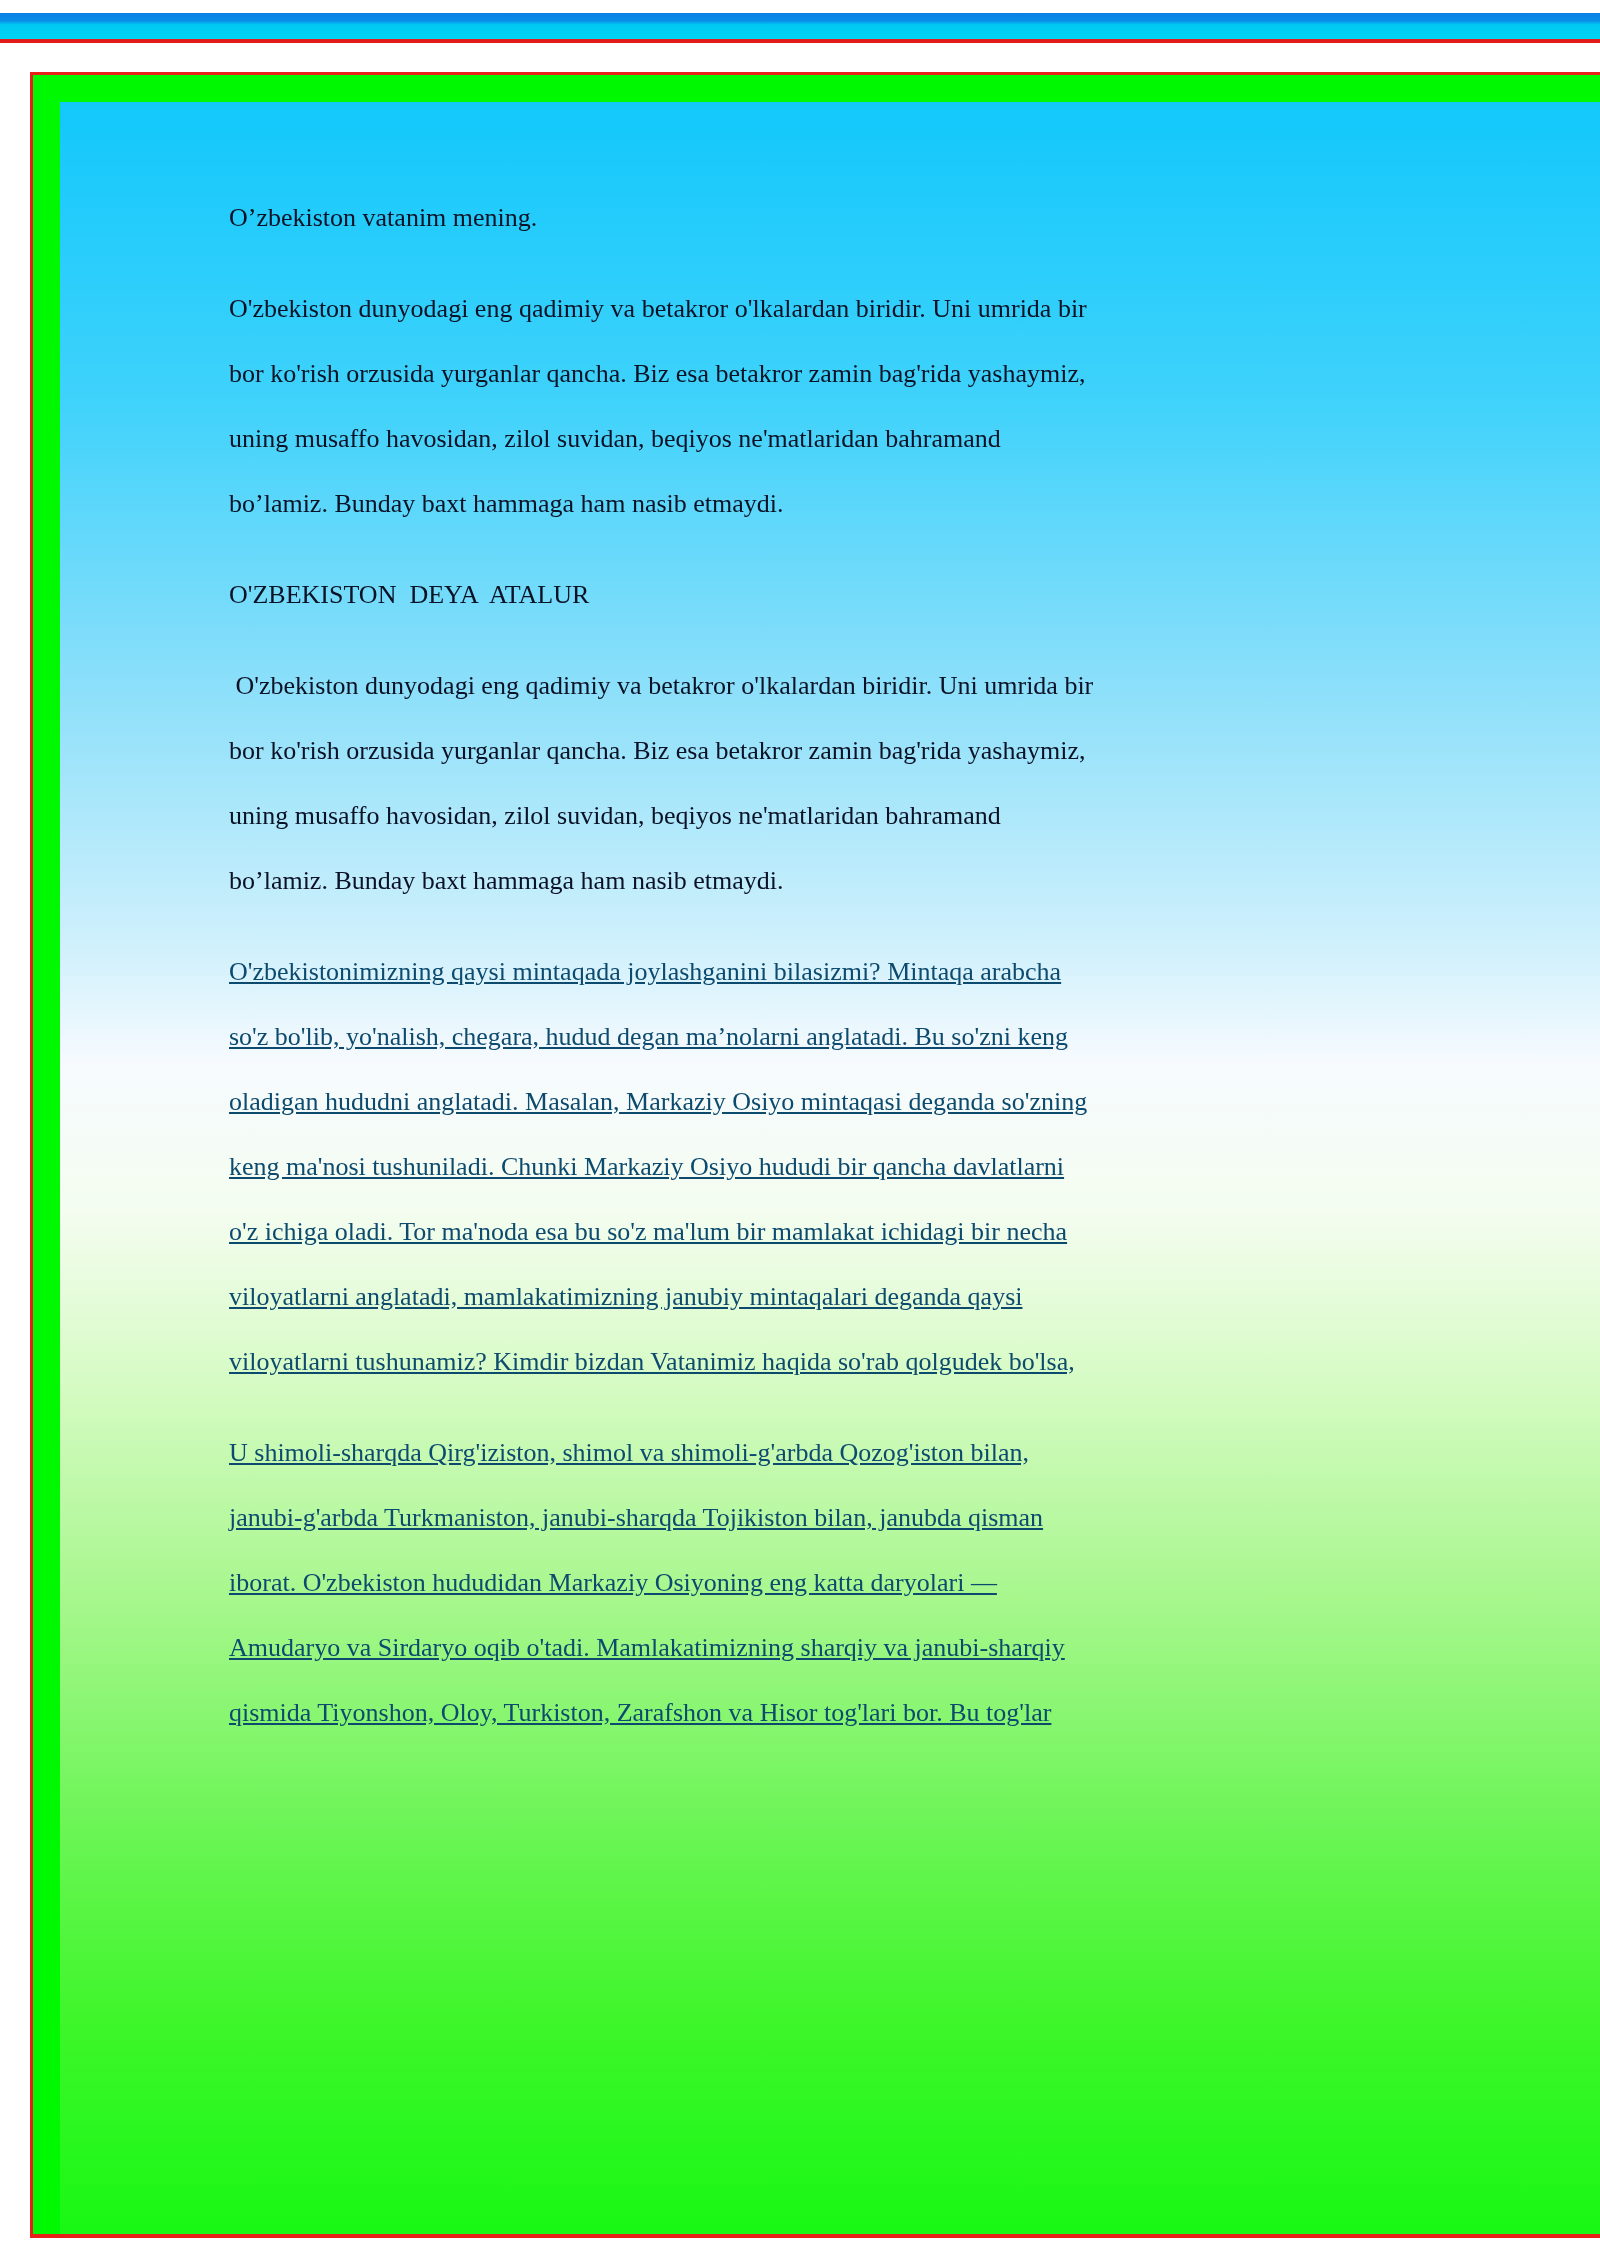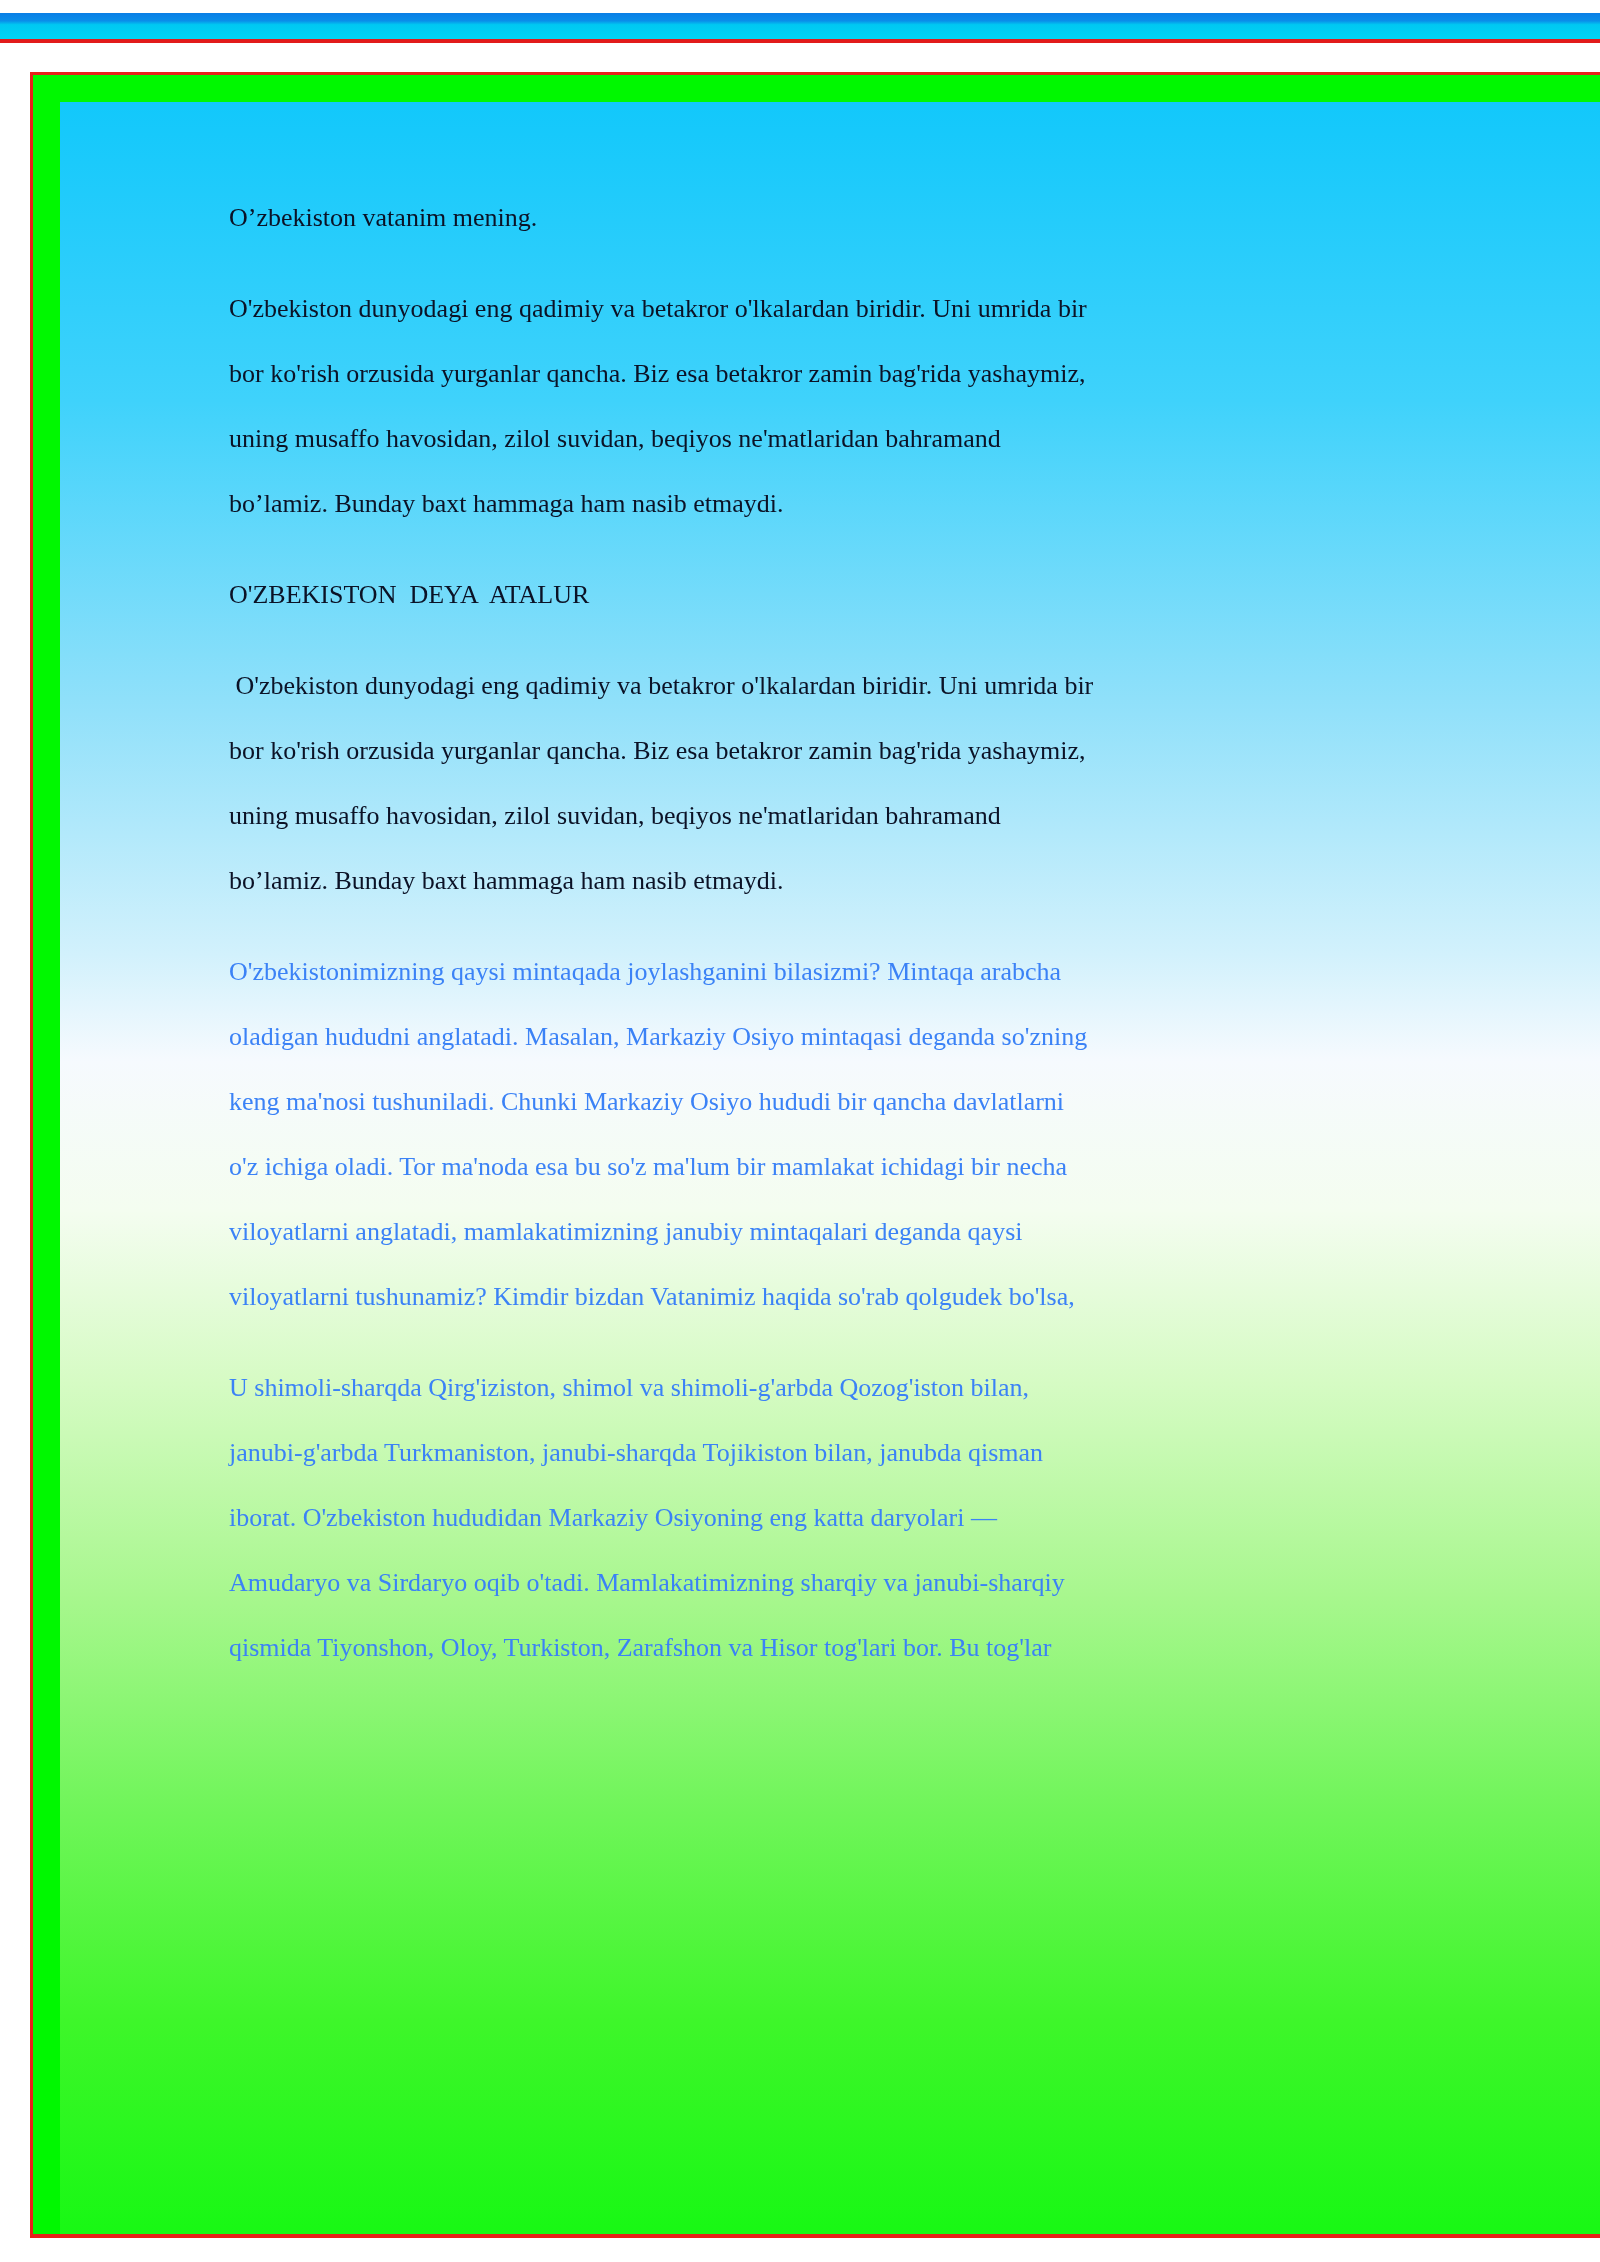--- a/index.html
+++ b/index.html
@@ -62,21 +62,21 @@
     font-size: 26px;
     line-height: 65px;
   }
   .para {
     margin: 0 0 26px 0;
   }
   .line {
     display: block;
     white-space: pre;
   }
-  .lower { color: #3b82f6; }
+  .lower { color: #0c4a6e; text-decoration: underline; }
 </style>
 </head>
 <body>
 
 <div class="top-band"></div>
 <div class="top-band-line"></div>
 
 <div class="frame">
   <div class="frame-inner"></div>
 </div>
@@ -99,20 +99,21 @@
 
   <p class="para">
     <span class="line"> O'zbekiston dunyodagi eng qadimiy va betakror o'lkalardan biridir. Uni umrida bir</span>
     <span class="line">bor ko'rish orzusida yurganlar qancha. Biz esa betakror zamin bag'rida yashaymiz,</span>
     <span class="line">uning musaffo havosidan, zilol suvidan, beqiyos ne'matlaridan bahramand</span>
     <span class="line">bo’lamiz. Bunday baxt hammaga ham nasib etmaydi.</span>
   </p>
 
   <p class="para lower">
     <span class="line">O'zbekistonimizning qaysi mintaqada joylashganini bilasizmi? Mintaqa arabcha</span>
+    <span class="line">so'z bo'lib, yo'nalish, chegara, hudud degan ma’nolarni anglatadi. Bu so'zni keng</span>
     <span class="line">oladigan hududni anglatadi. Masalan, Markaziy Osiyo mintaqasi deganda so'zning</span>
     <span class="line">keng ma'nosi tushuniladi. Chunki Markaziy Osiyo hududi bir qancha davlatlarni</span>
     <span class="line">o'z ichiga oladi. Tor ma'noda esa bu so'z ma'lum bir mamlakat ichidagi bir necha</span>
     <span class="line">viloyatlarni anglatadi, mamlakatimizning janubiy mintaqalari deganda qaysi</span>
     <span class="line">viloyatlarni tushunamiz? Kimdir bizdan Vatanimiz haqida so'rab qolgudek bo'lsa,</span>
   </p>
 
   <p class="para lower">
     <span class="line">U shimoli-sharqda Qirg'iziston, shimol va shimoli-g'arbda Qozog'iston bilan,</span>
     <span class="line">janubi-g'arbda Turkmaniston, janubi-sharqda Tojikiston bilan, janubda qisman</span>

